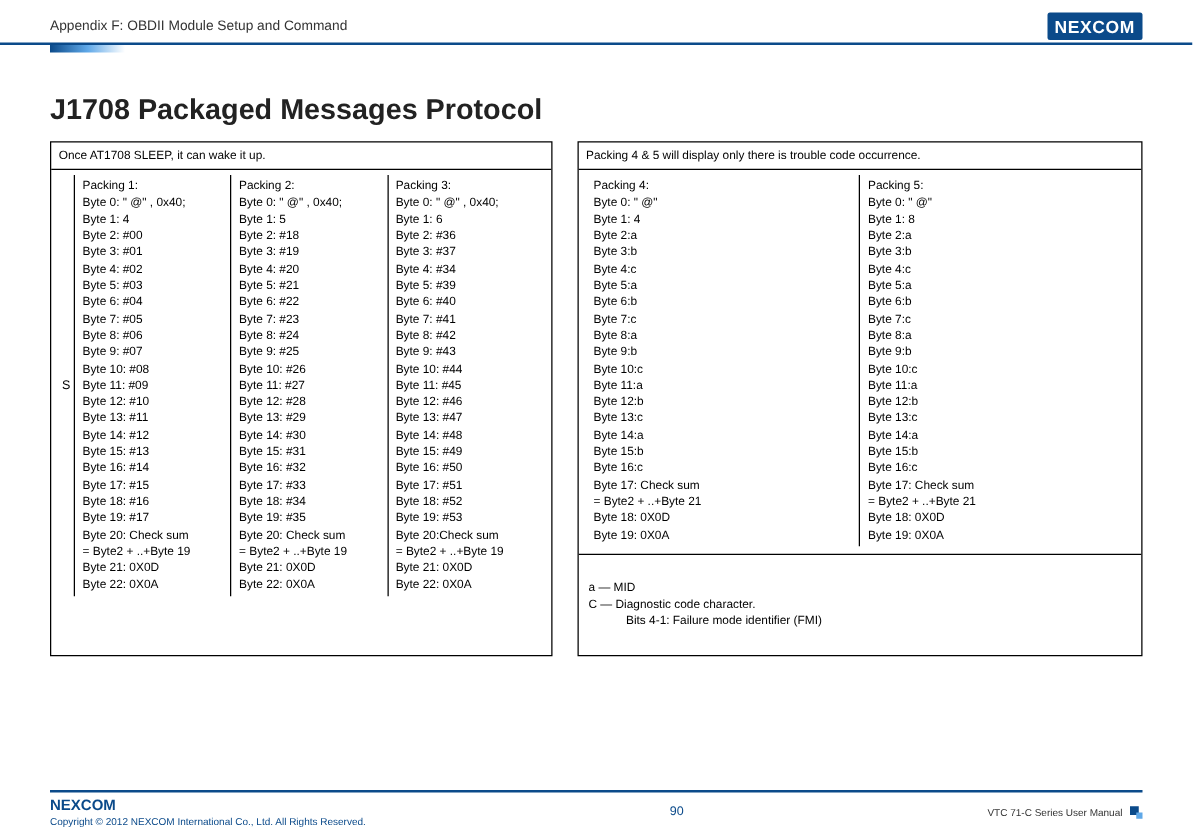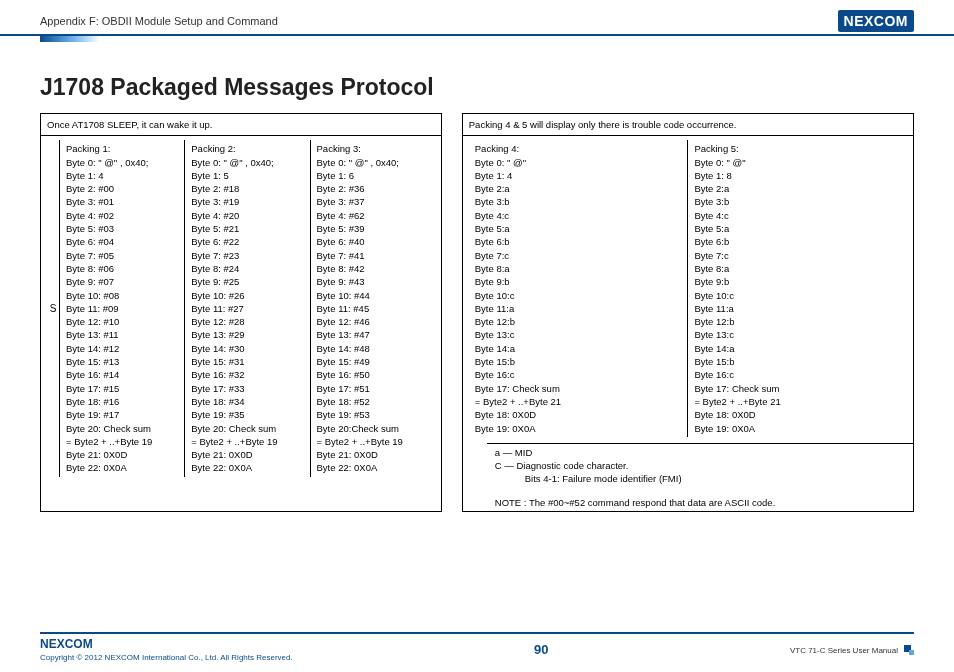--- a/index.html
+++ b/index.html
@@ -77,23 +77,22 @@
     display: flex;
     flex: 1;
   }
   .col {
     flex: 1;
     border-right: 1px solid #000;
     padding: 2px 6px;
   }
   .col:last-child { border-right: none; }
   .legend {
-    padding: 2px 8px;
+    padding: 20px 8px;
     border-top: 1px solid #000;
-    margin-left: 24px;
   }
   .legend-indent { padding-left: 30px; }
   .note { margin-top: 10px; }
   .footer {
     position: absolute;
     bottom: 10px;
     left: 40px;
     right: 40px;
     border-top: 2px solid #0b4a8a;
     padding-top: 3px;
@@ -104,22 +103,22 @@
     color: #0b4a8a;
   }
   .footer-logo {
     font-weight: bold;
     font-size: 12px;
     color: #0b4a8a;
     margin-bottom: 2px;
   }
   .footer-left { display: flex; flex-direction: column; }
   .page-num {
-    font-weight: bold;
-    font-size: 13px;
+    font-weight: normal;
+    font-size: 10px;
     color: #0b4a8a;
   }
   .footer-right {
     font-size: 8px;
     color: #333;
     display: flex;
     align-items: flex-end;
     gap: 6px;
   }
   .sq-icon {
@@ -208,21 +207,21 @@
             <div>= Byte2 + ..+Byte 19</div>
             <div>Byte 21: 0X0D</div>
             <div>Byte 22: 0X0A</div>
           </div>
         <div class="col">
             <div>Packing 3:</div>
             <div>Byte 0: " @" , 0x40;</div>
             <div>Byte 1: 6</div>
             <div>Byte 2: #36</div>
             <div>Byte 3: #37</div>
-            <div>Byte 4: #62</div>
+            <div>Byte 4: #34</div>
             <div>Byte 5: #39</div>
             <div>Byte 6: #40</div>
             <div>Byte 7: #41</div>
             <div>Byte 8: #42</div>
             <div>Byte 9: #43</div>
             <div>Byte 10: #44</div>
             <div>Byte 11: #45</div>
             <div>Byte 12: #46</div>
             <div>Byte 13: #47</div>
             <div>Byte 14: #48</div>
@@ -293,21 +292,20 @@
             <div>= Byte2 + ..+Byte 21</div>
             <div>Byte 18: 0X0D</div>
             <div>Byte 19: 0X0A</div>
           </div>
       </div>
     </div>
     <div class="legend">
       <div>a — MID</div>
       <div>C — Diagnostic code character.</div>
       <div class="legend-indent">Bits 4-1: Failure mode identifier (FMI)</div>
-      <div class="note">NOTE : The #00~#52 command respond that data are ASCII code.</div>
     </div>
   </div>
 
 </div>
 
 <div class="footer">
   <div class="footer-left">
     <div class="footer-logo">NEXCOM</div>
     <div>Copyright © 2012 NEXCOM International Co., Ltd. All Rights Reserved.</div>
   </div>

